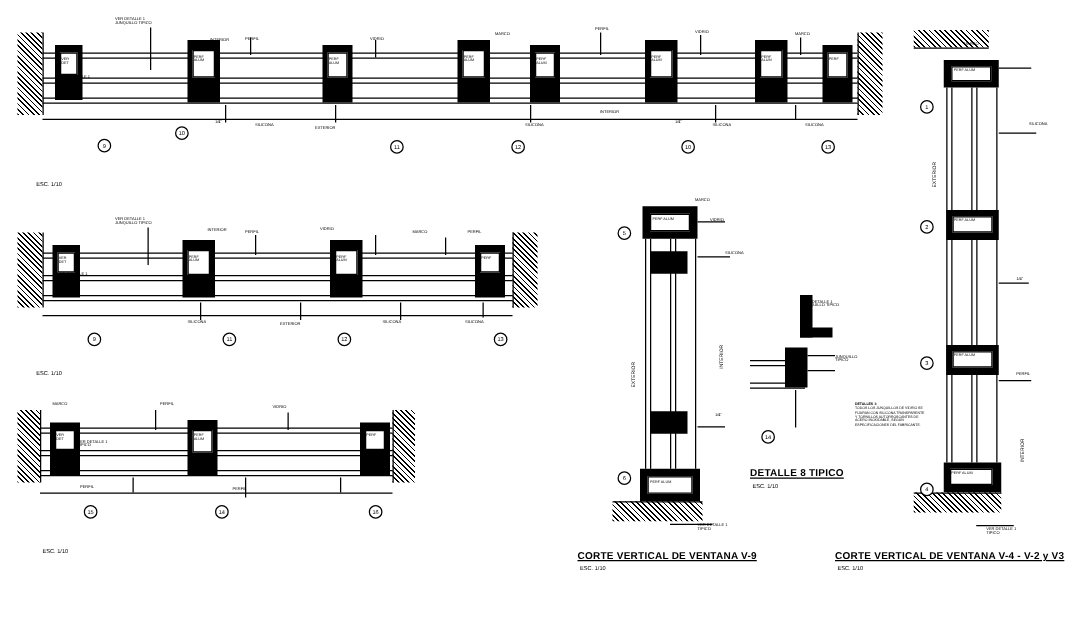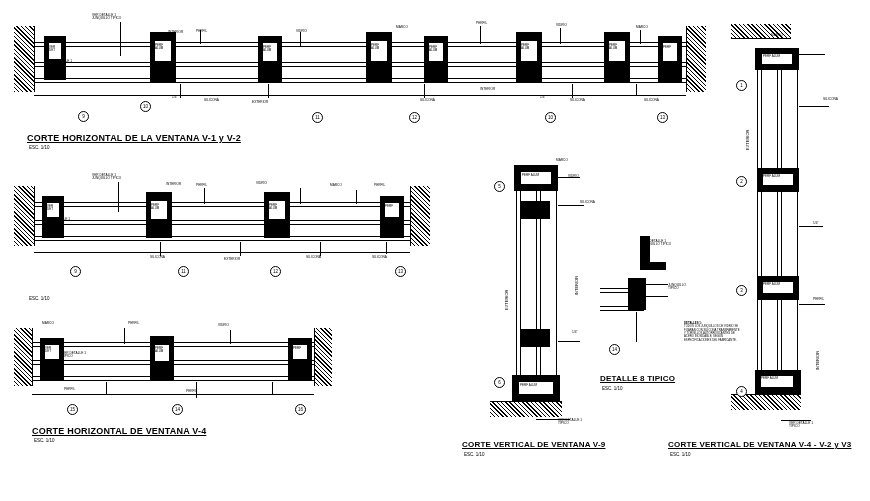--- a/index.html
+++ b/index.html
@@ -106,21 +106,20 @@
     <div class="abs lbl" style="left:556px;top:24px;">VIDRIO</div>
     <div class="abs lbl" style="left:636px;top:26px;">MARCO</div>
     <div class="abs lbl" style="left:204px;top:99px;">SILICONA</div>
     <div class="abs lbl" style="left:420px;top:99px;">SILICONA</div>
     <div class="abs lbl" style="left:570px;top:99px;">SILICONA</div>
     <div class="abs lbl" style="left:644px;top:99px;">SILICONA</div>
     <div class="abs lbl" style="left:172px;top:96px;">1/4"</div>
     <div class="abs lbl" style="left:540px;top:96px;">1/4"</div>
   </div>
 
-  <div class="abs ttl" style="left:27px;top:133px;">CORTE HORIZONTAL DE LA VENTANA V-1 y V-2</div>
   <div class="abs scale" style="left:29px;top:145px;">ESC. 1/10</div>
 
   <div class="abs" style="left:0;top:160px;width:440px;height:120px;">
     <div class="abs hatch" style="left:14px;top:26px;width:20px;height:60px;"></div>
     <div class="abs vline" style="left:34px;top:26px;height:60px;"></div>
     <div class="abs hatch" style="left:410px;top:26px;width:20px;height:60px;"></div>
     <div class="abs vline" style="left:410px;top:26px;height:60px;"></div>
 
     <div class="abs hline" style="left:34px;top:42px;width:376px;"></div>
     <div class="abs hline" style="left:34px;top:46px;width:376px;"></div>
@@ -214,21 +213,20 @@
     <div class="abs bullet" style="left:295px;top:94px;">16</div>
 
     <div class="abs lbl" style="left:42px;top:12px;">MARCO</div>
     <div class="abs lbl" style="left:128px;top:12px;">PERFIL</div>
     <div class="abs lbl" style="left:218px;top:14px;">VIDRIO</div>
     <div class="abs lbl" style="left:62px;top:42px;">VER DETALLE 1<br>TIPICO</div>
     <div class="abs lbl" style="left:64px;top:78px;">PERFIL</div>
     <div class="abs lbl" style="left:186px;top:80px;">PERFIL</div>
   </div>
 
-  <div class="abs ttl" style="left:32px;top:426px;">CORTE HORIZONTAL DE VENTANA V-4</div>
   <div class="abs scale" style="left:34px;top:438px;">ESC. 1/10</div>
 
   <div class="abs" style="left:470px;top:155px;width:130px;height:275px;">
 
     <div class="abs solidblk" style="left:44px;top:10px;width:44px;height:26px;"></div>
     <div class="abs wht box" style="left:50px;top:16px;width:32px;height:14px;"></div>
     <div class="abs lbl2" style="left:52px;top:19px;">PERF ALUM</div>
 
     <div class="abs vline" style="left:46px;top:36px;height:184px;"></div>
     <div class="abs vline" style="left:50px;top:36px;height:184px;"></div>

